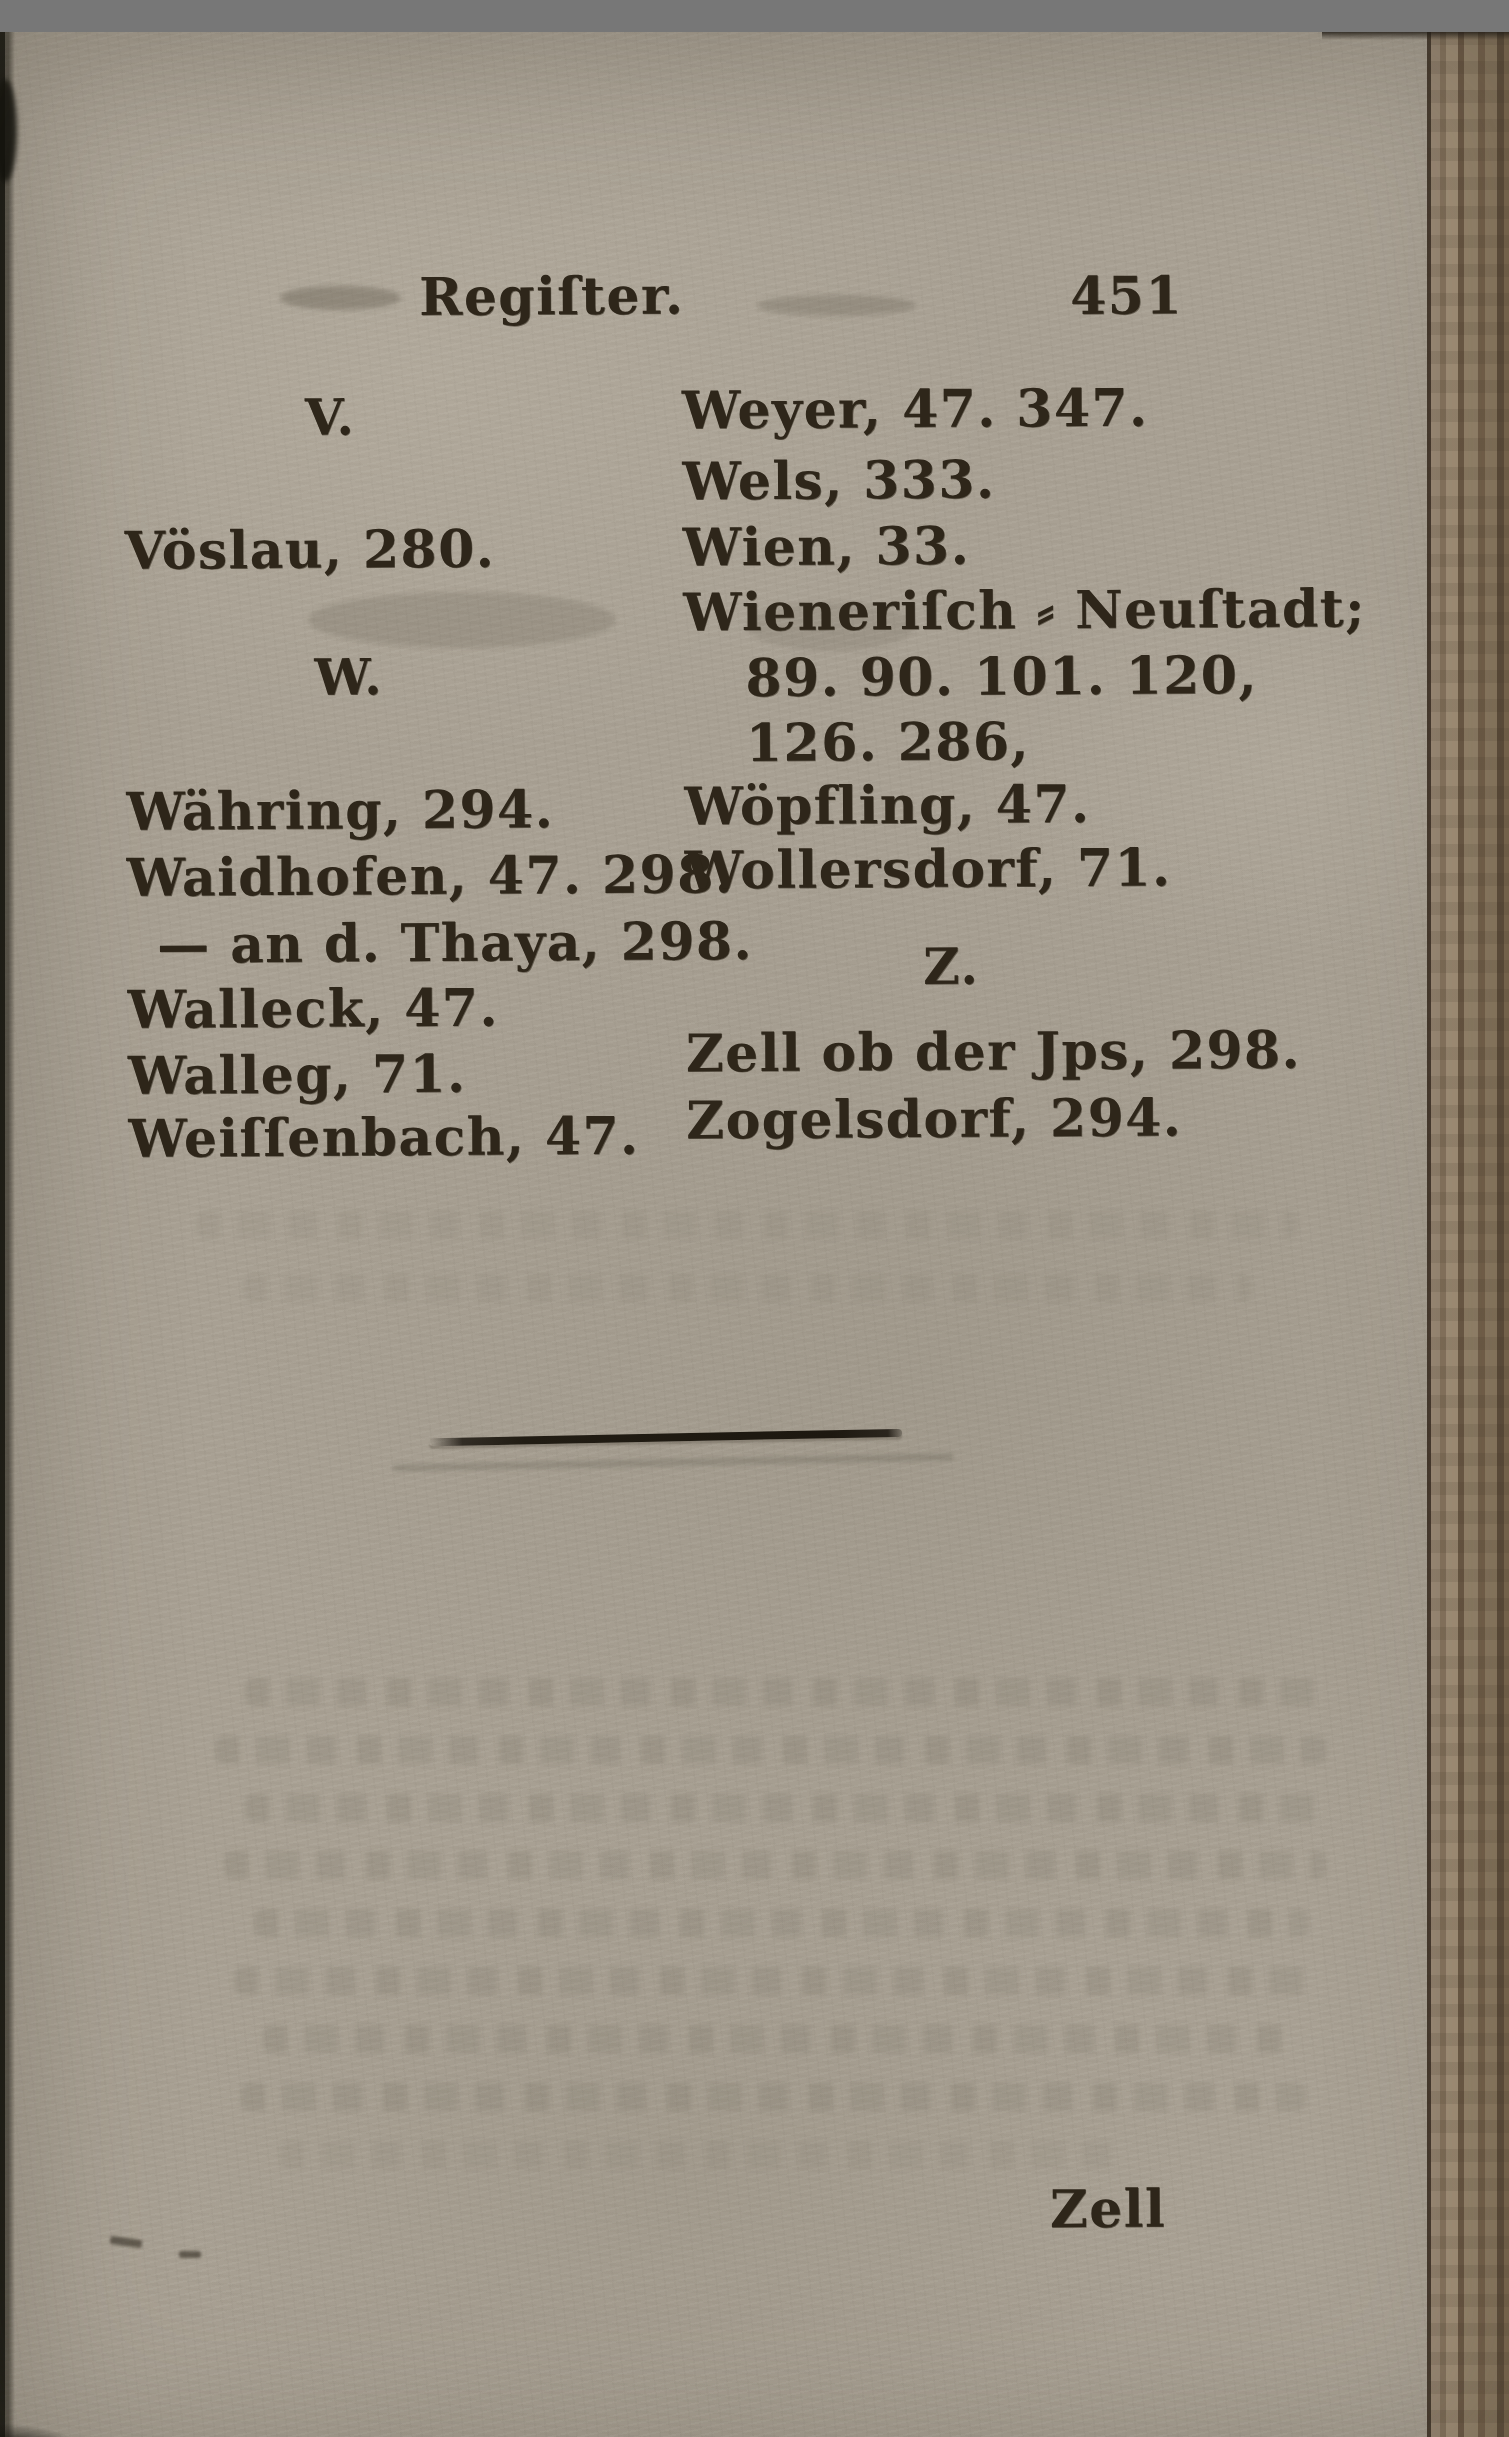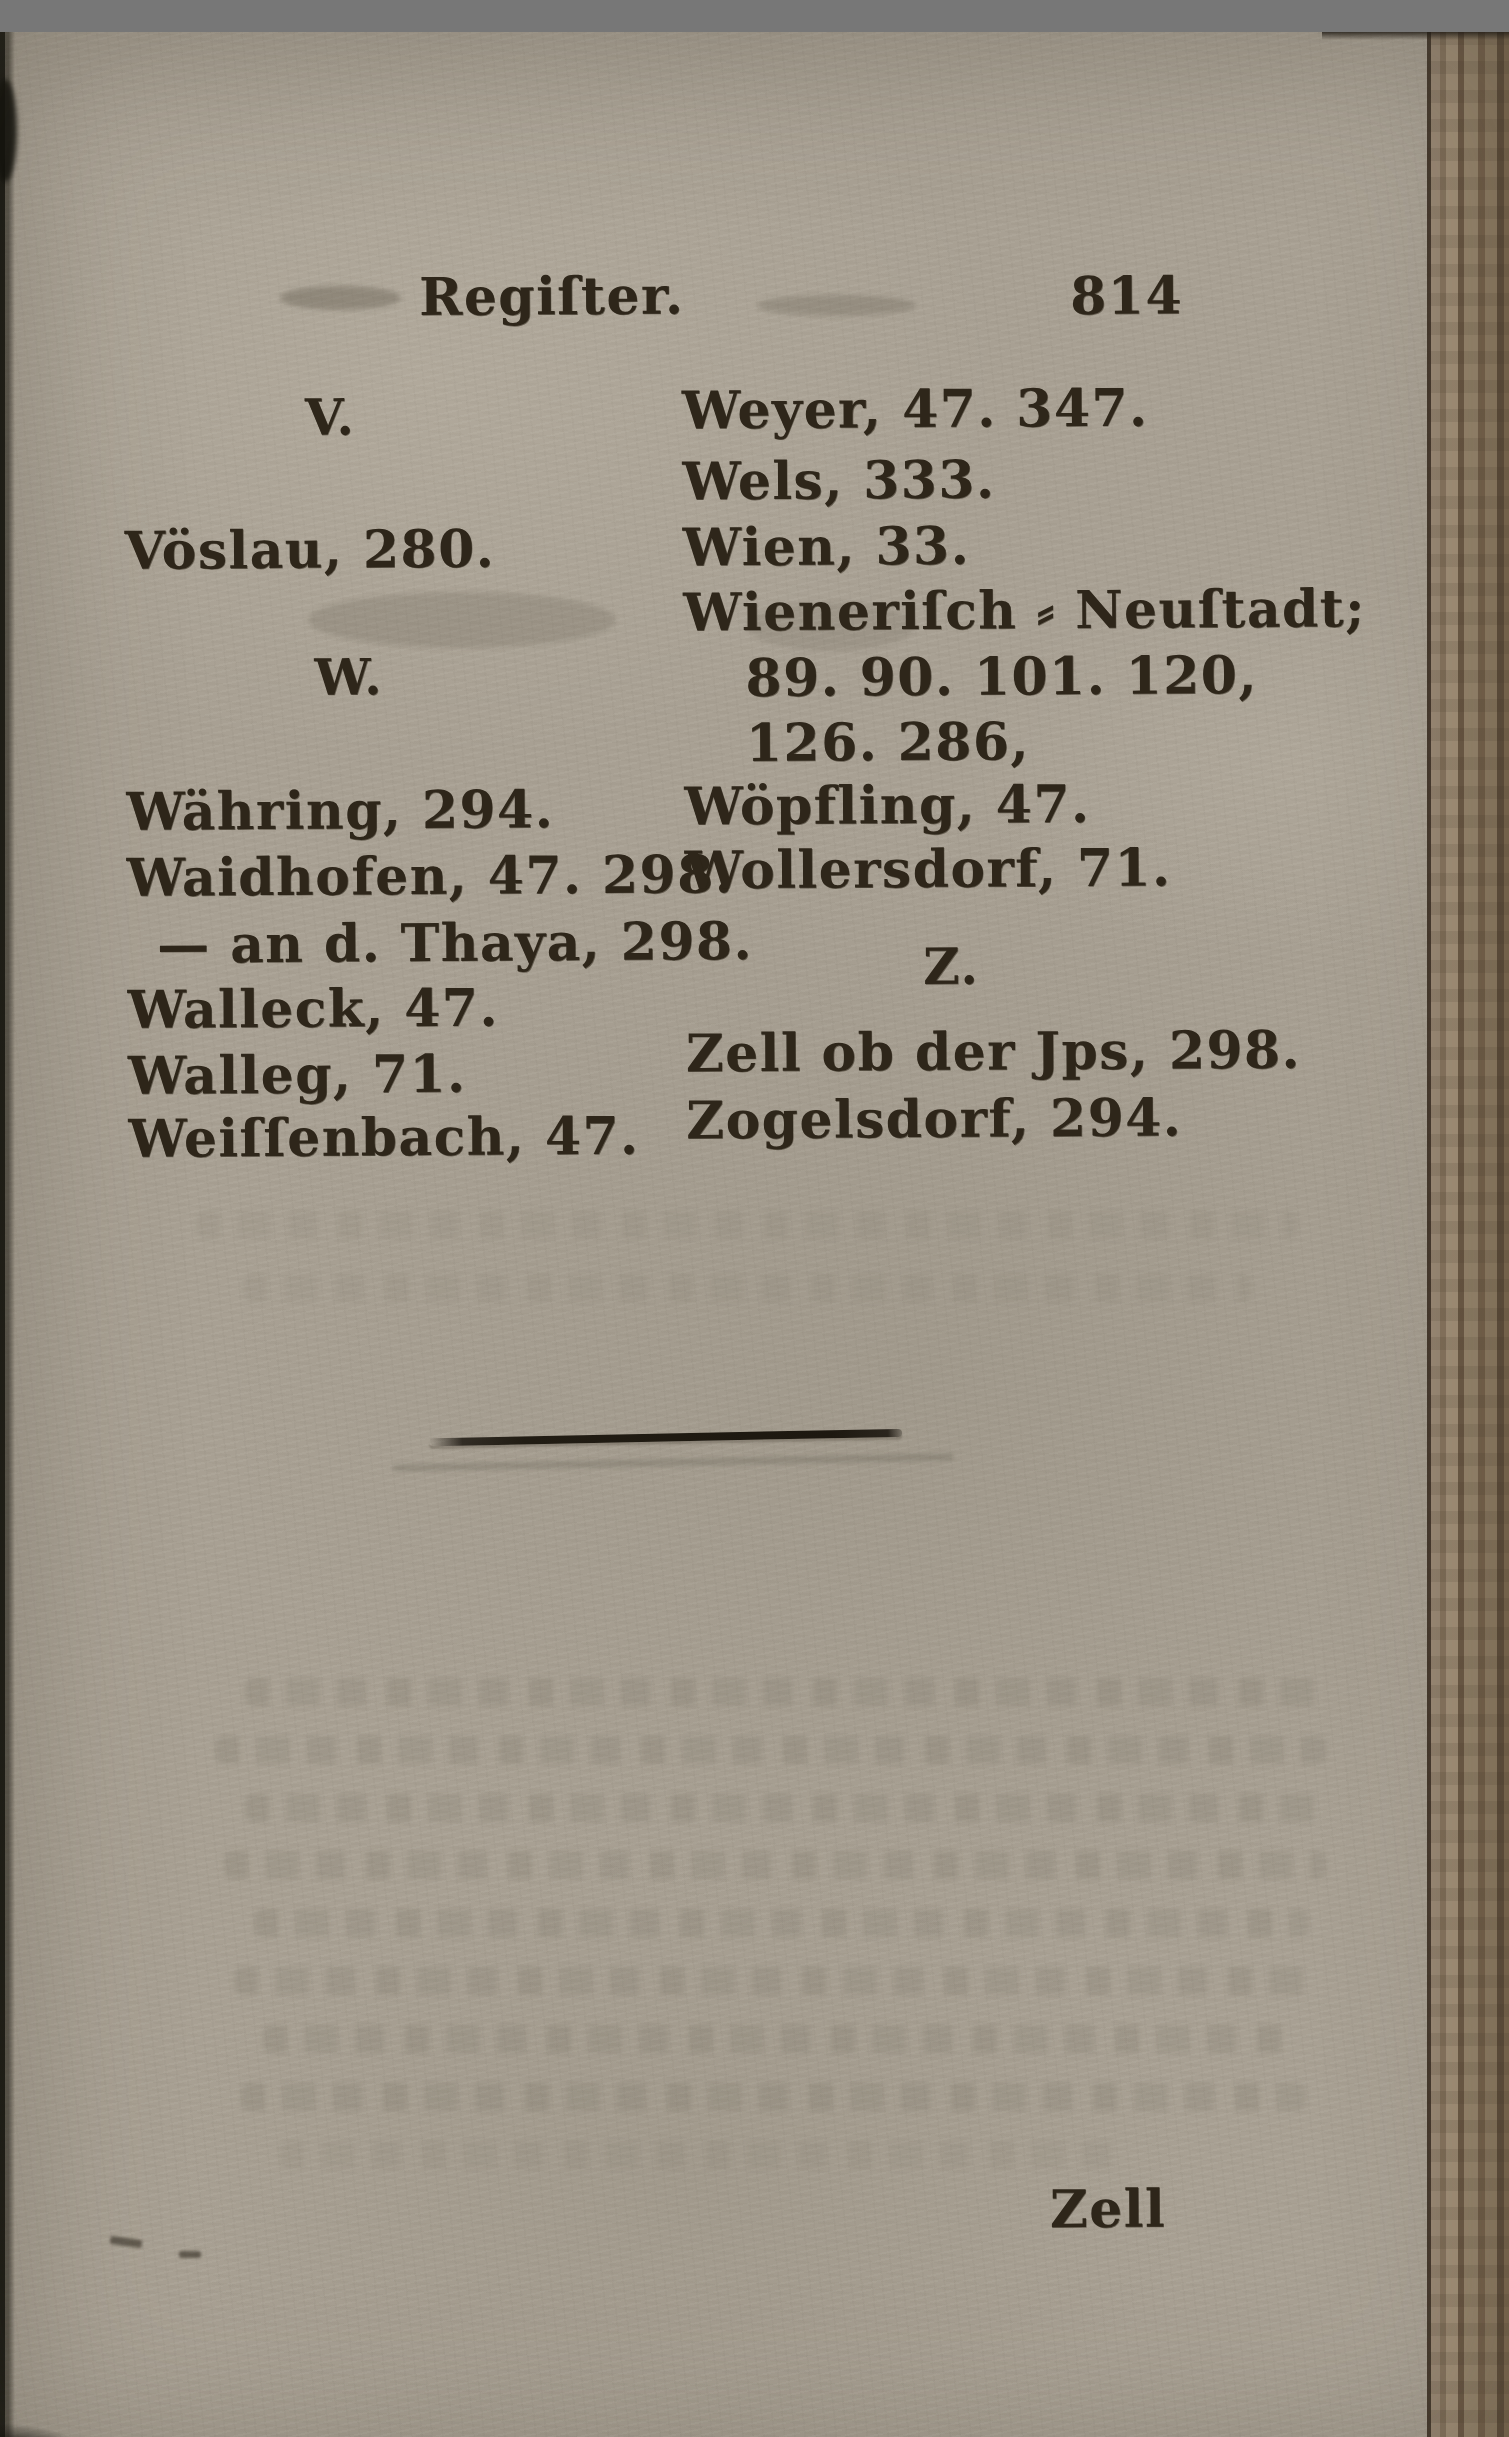--- a/index.html
+++ b/index.html
@@ -118,21 +118,21 @@
   <div class="smudge" style="left:280px;top:254px;width:121px;height:24px;"></div>
   <div class="smudge" style="left:757px;top:263px;width:159px;height:20.5px;opacity:.7;"></div>
   <div class="smudge" style="left:308px;top:560px;width:308px;height:56px;opacity:.55;"></div>
   <div class="smudge" style="left:747px;top:570px;width:168px;height:49px;opacity:.4;"></div>
   <div class="ink-mark" style="left:110px;top:2206px;width:32px;height:8.4px;transform:rotate(8deg);"></div>
   <div class="ink-mark" style="left:179px;top:2219px;width:22.4px;height:6.5px;"></div>
 
   <div class="content">
 
     <span class="line" style="left:425px;top:232px;">Regiſter.</span>
-    <span class="line" style="left:1076px;top:235px;">814</span>
+    <span class="line" style="left:1076px;top:235px;">451</span>
 
     <span class="line heading" style="left:310px;top:353px;">V.</span>
     <span class="line" style="left:129px;top:484px;">Vöslau, 280.</span>
 
     <span class="line heading" style="left:318px;top:613px;">W.</span>
     <span class="line" style="left:129px;top:745px;">Währing, 294.</span>
     <span class="line" style="left:129px;top:811px;">Waidhofen, 47. 298.</span>
     <span class="line" style="left:159px;top:878px;">— an d. Thaya, 298.</span>
     <span class="line" style="left:129px;top:943px;">Walleck, 47.</span>
     <span class="line" style="left:129px;top:1009px;">Walleg, 71.</span>

